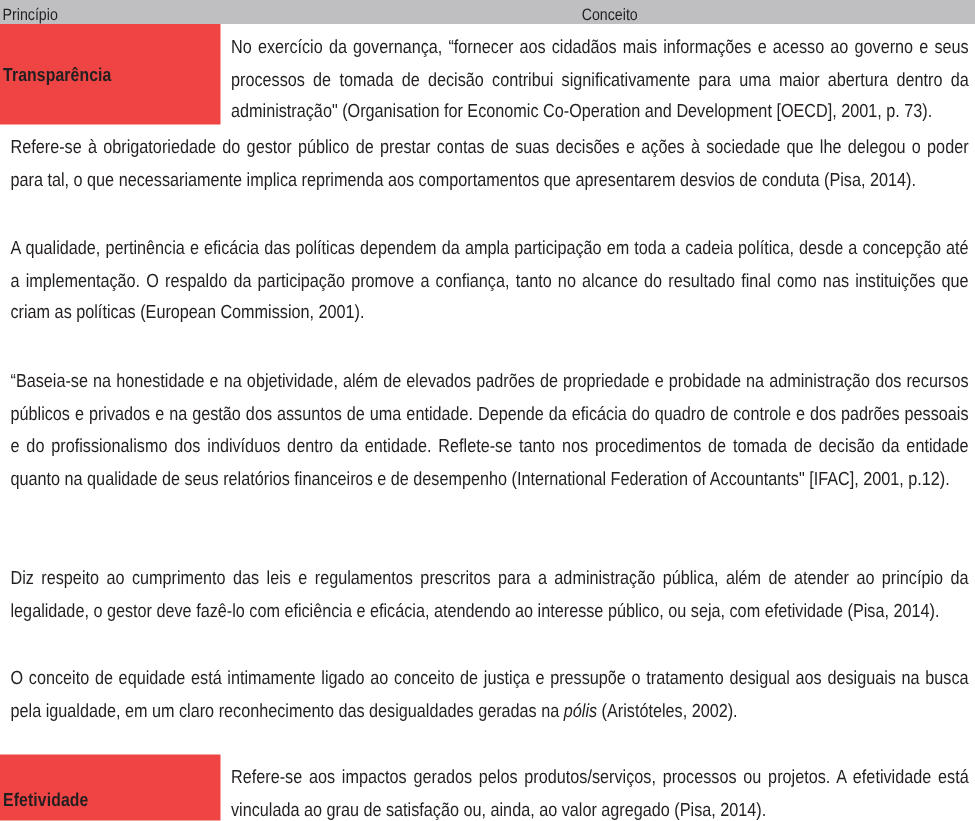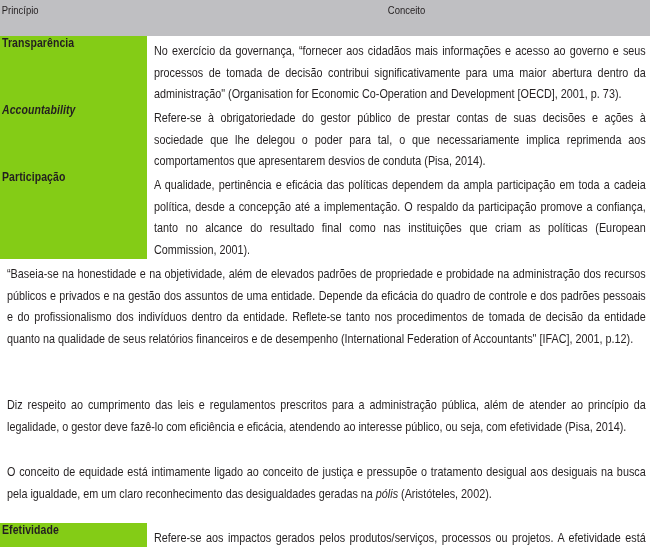--- a/index.html
+++ b/index.html
@@ -14,21 +14,21 @@
       font-family: "Liberation Sans", sans-serif;
       color: #231f20;
     }
     .table {
       width: 650px;
       height: 547px;
       position: relative;
     }
     .header {
       display: flex;
-      height: 36px;
+      height: 16px;
       background: #bfbfc2;
       font-size: 11px;
       line-height: 20px;
       gap: 16px;
     }
     .header .h-principio {
       width: 147px;
       padding-left: 2px;
       box-sizing: border-box;
       transform: scaleX(0.86);
@@ -40,24 +40,25 @@
       text-align: center;
       transform: scaleX(0.86);
       transform-origin: center center;
       white-space: nowrap;
     }
     .row {
       display: flex;
     }
     .cell-left {
       width: 147px;
-      background: #84cc16;
+      background: #ef4444;
       box-sizing: border-box;
       padding-left: 2px;
       display: flex;
+      align-items: center;
       font-size: 12.5px;
       font-weight: bold;
     }
     .cell-left span {
       display: inline-block;
       transform: scaleX(0.84);
       transform-origin: left center;
       white-space: nowrap;
       letter-spacing: 0.1px;
     }
@@ -91,32 +92,26 @@
   <div class="row" style="height:67px;">
     <div class="cell-left">
       <span>Transparência</span>
     </div>
     <div class="cell-right">
       <span class="txt">No exercício da governança, “fornecer aos cidadãos mais informações e acesso ao governo e seus processos de tomada de decisão contribui significativamente para uma maior abertura dentro da administração" (Organisation for Economic Co-Operation and Development [OECD], 2001, p. 73).</span>
     </div>
   </div>
 
   <div class="row" style="height:67px;">
-    <div class="cell-left italic">
-      <span>Accountability</span>
-    </div>
     <div class="cell-right">
       <span class="txt">Refere-se à obrigatoriedade do gestor público de prestar contas de suas decisões e ações à sociedade que lhe delegou o poder para tal, o que necessariamente implica reprimenda aos comportamentos que apresentarem desvios de conduta (Pisa, 2014).</span>
     </div>
   </div>
 
   <div class="row" style="height:89px;">
-    <div class="cell-left">
-      <span>Participação</span>
-    </div>
     <div class="cell-right">
       <span class="txt">A qualidade, pertinência e eficácia das políticas dependem da ampla participação em toda a cadeia política, desde a concepção até a implementação. O respaldo da participação promove a confiança, tanto no alcance do resultado final como nas instituições que criam as políticas (European Commission, 2001).</span>
     </div>
   </div>
 
   <div class="row" style="height:131px;">
     <div class="cell-right">
       <span class="txt">“Baseia-se na honestidade e na objetividade, além de elevados padrões de propriedade e probidade na administração dos recursos públicos e privados e na gestão dos assuntos de uma entidade. Depende da eficácia do quadro de controle e dos padrões pessoais e do profissionalismo dos indivíduos dentro da entidade. Reflete-se tanto nos procedimentos de tomada de decisão da entidade quanto na qualidade de seus relatórios financeiros e de desempenho (International Federation of Accountants" [IFAC], 2001, p.12).</span>
     </div>
   </div>

